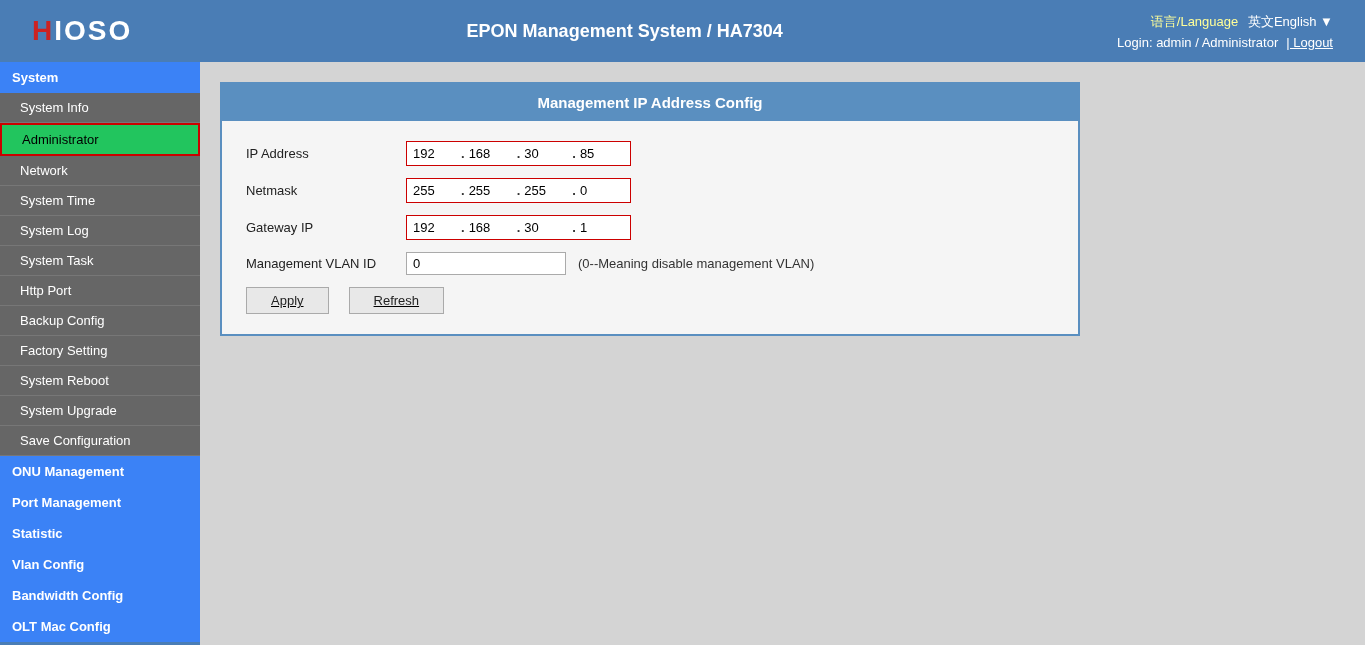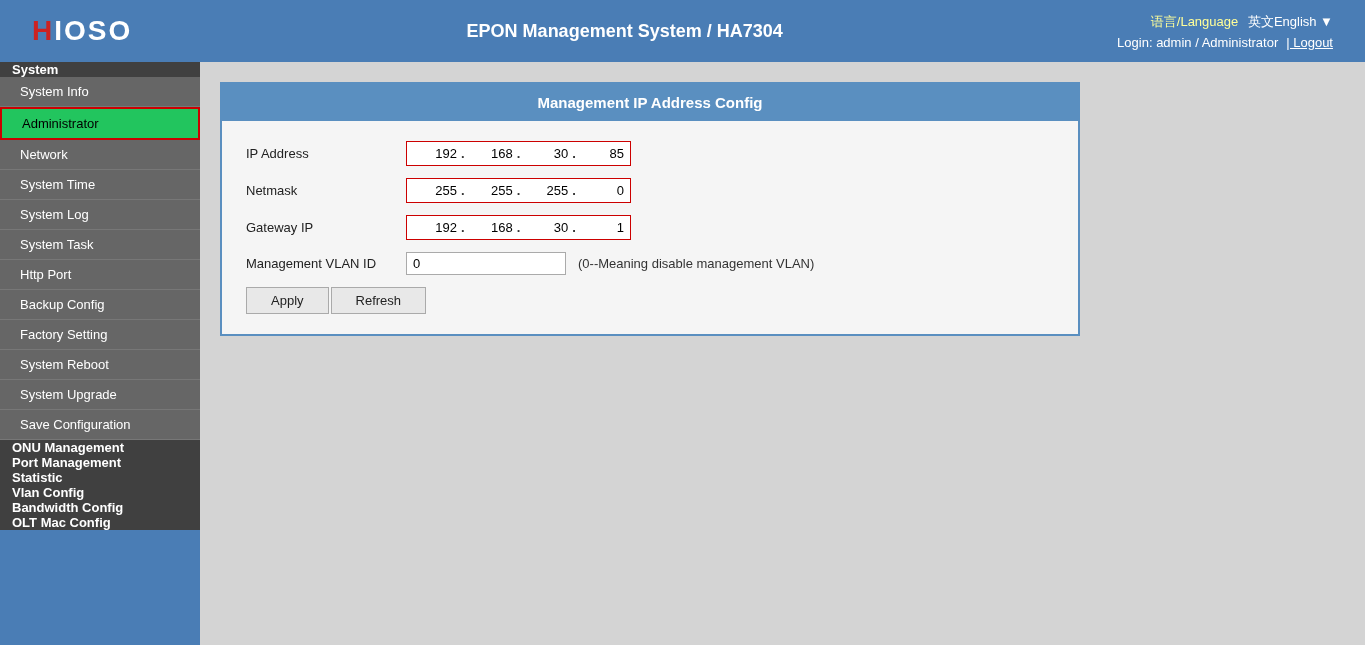--- a/index.html
+++ b/index.html
@@ -55,23 +55,23 @@
     }
 
     
     .sidebar {
       width: 200px;
       background: #4a7db5;
       overflow-y: auto;
       flex-shrink: 0;
     }
     .sidebar-section-header {
-      background: #404040;
-      color: white;
-      padding: 0 12px;
+      background: #3b82f6;
+      color: white;
+      padding: 8px 12px;
       font-size: 13px;
       font-weight: bold;
     }
     .sidebar-item {
       background: #666666;
       color: white;
       padding: 7px 20px;
       font-size: 13px;
       cursor: pointer;
       border-bottom: 1px solid #777;
@@ -125,21 +125,21 @@
       align-items: center;
       border: 1px solid #cc0000;
       background: white;
       padding: 2px 4px;
     }
     .ip-group input {
       width: 48px;
       border: none;
       outline: none;
       font-size: 13px;
-      text-align: right;
+      text-align: left;
       padding: 2px;
       background: white;
     }
     .ip-sep {
       color: #333;
       font-weight: bold;
       padding: 0 2px;
     }
     .vlan-input {
       border: 1px solid #aaa;
@@ -150,22 +150,23 @@
     }
     .vlan-hint {
       margin-left: 12px;
       font-size: 13px;
       color: #333;
     }
 
     
     .btn-row {
       display: flex;
-      gap: 2px;
+      gap: 20px;
       margin-top: 0;
+      text-decoration: underline;
     }
     .btn {
       padding: 5px 24px;
       font-size: 13px;
       cursor: pointer;
       border: 1px solid #aaa;
       background: #e8e8e8;
       color: #222;
     }
   </style>

